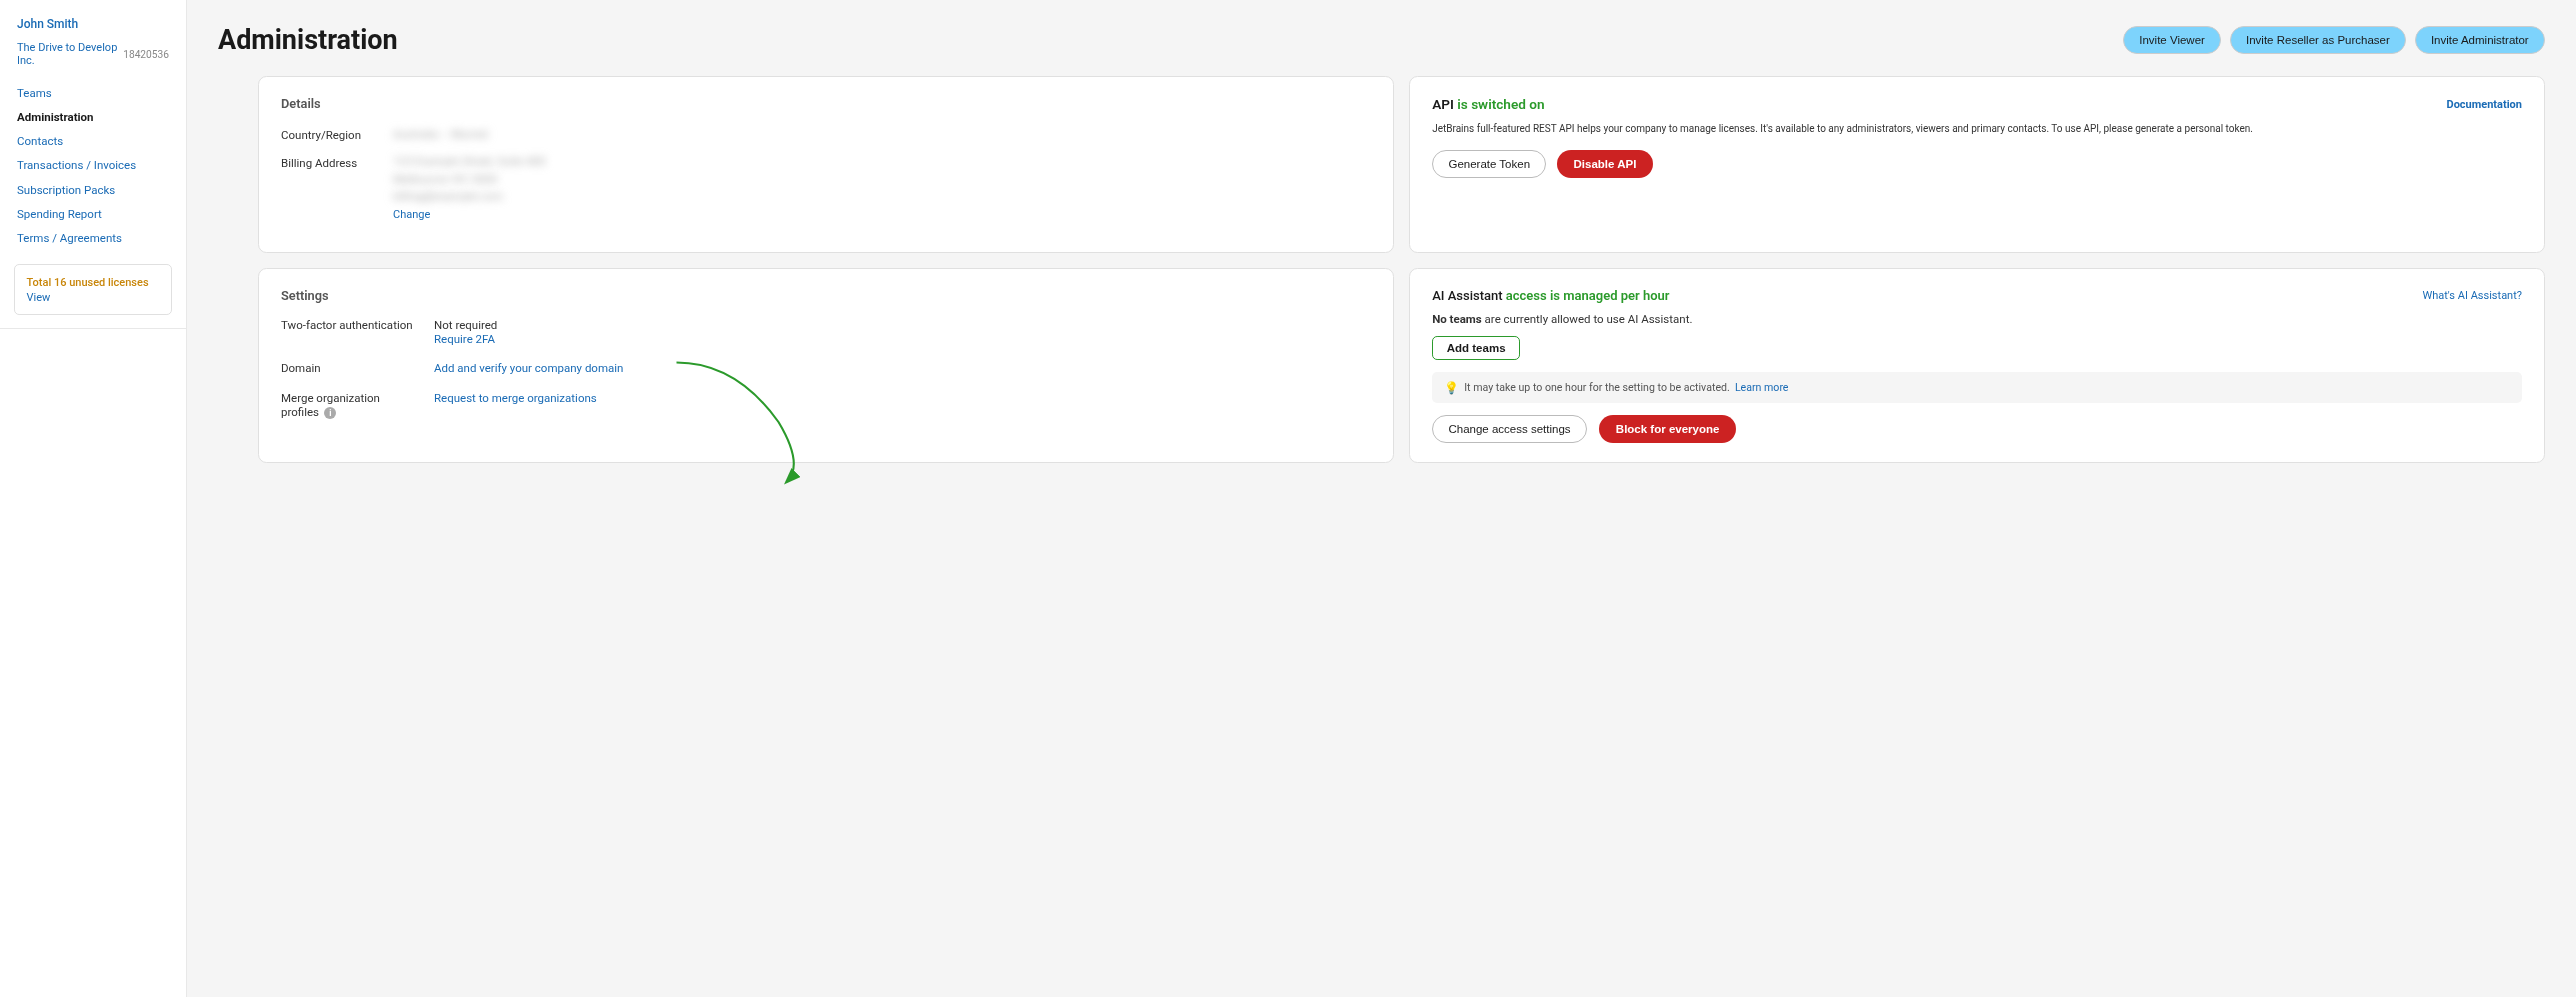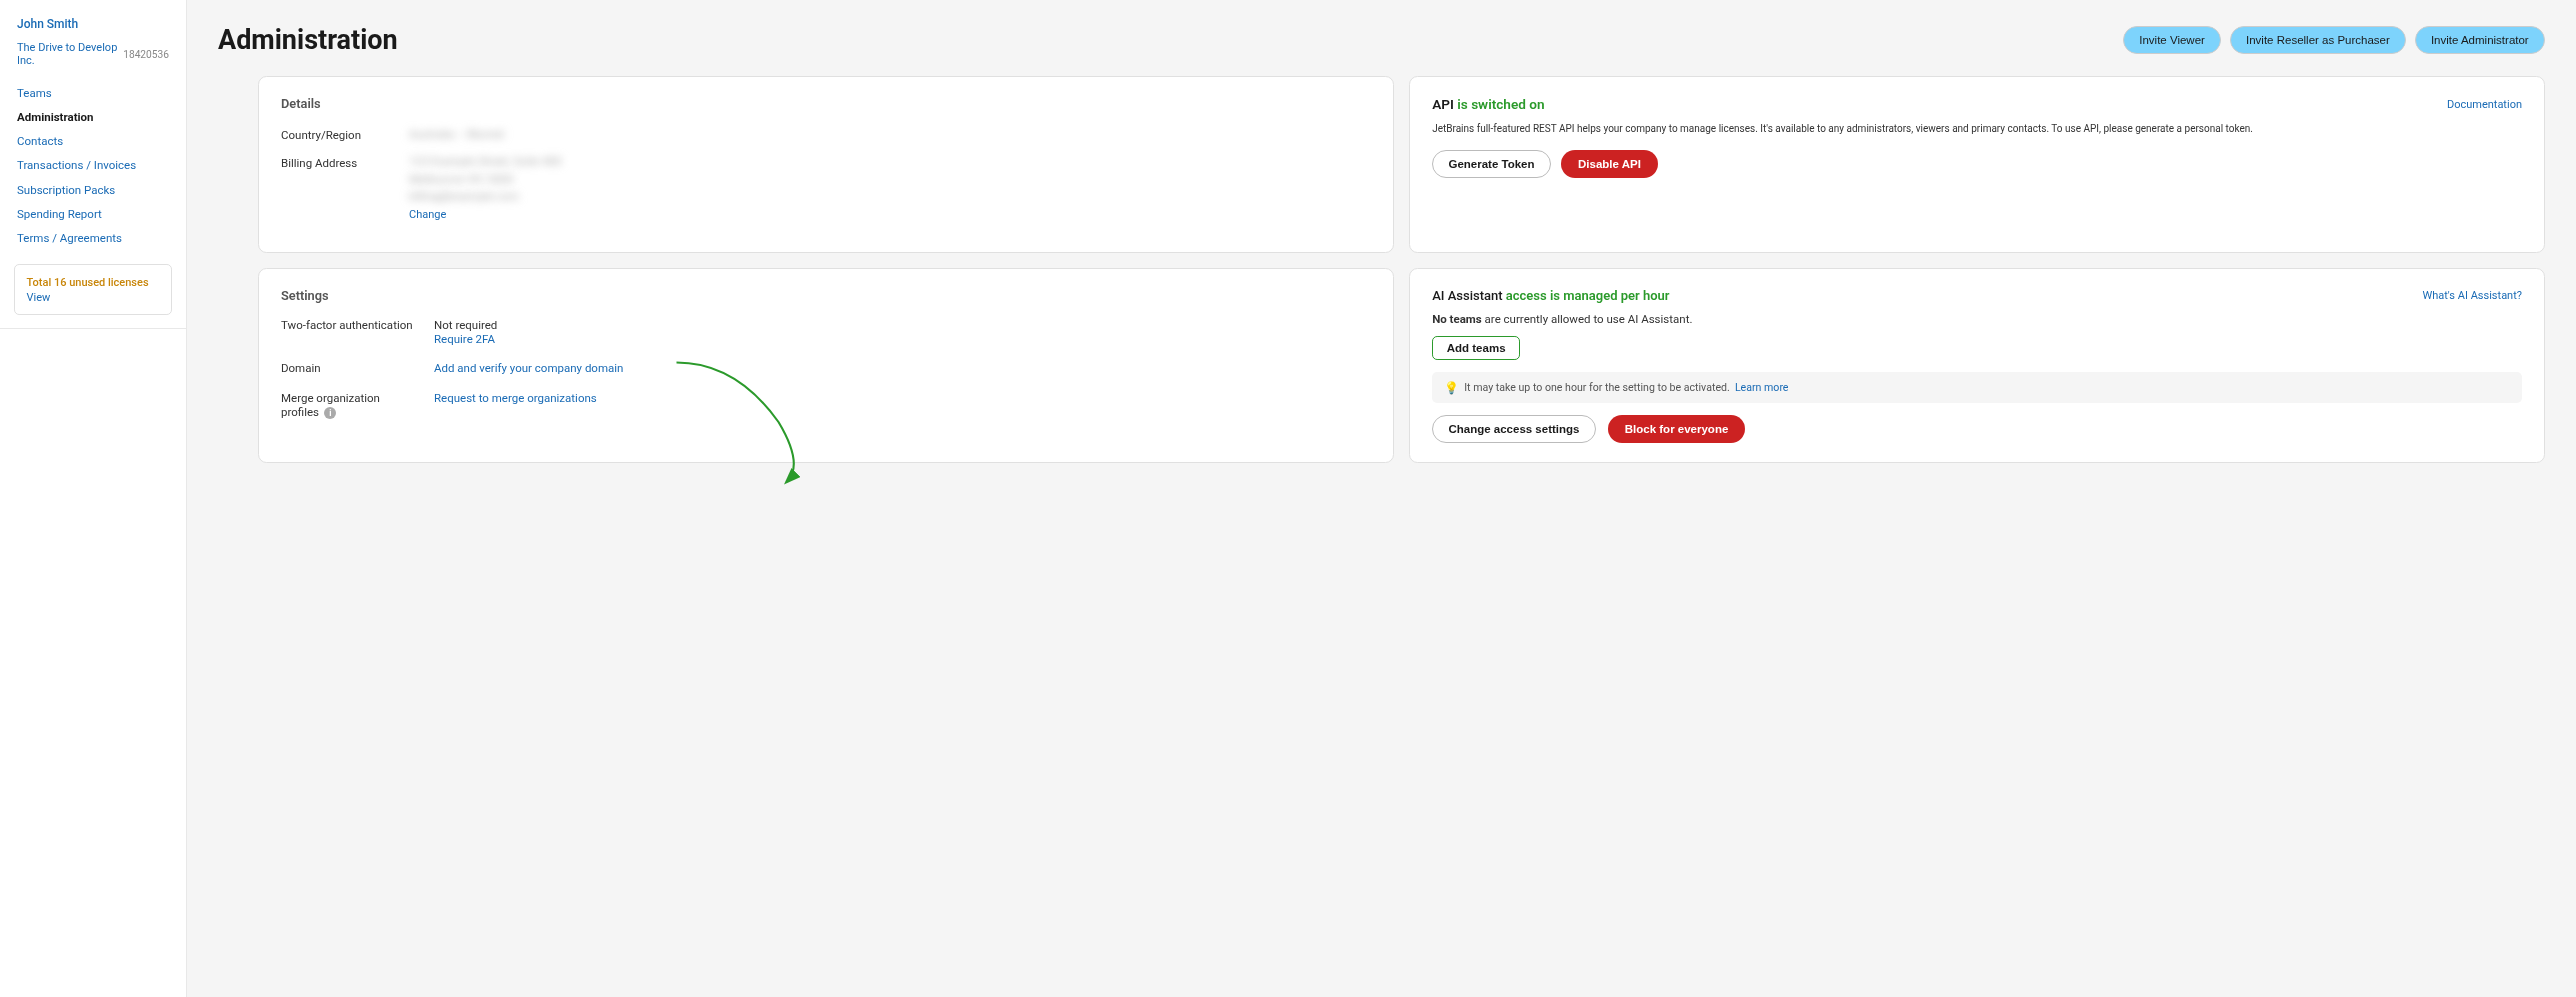--- a/index.html
+++ b/index.html
@@ -137,21 +137,21 @@
     }
     .card-title {
       font-size: 12.8px;
       font-weight: 600;
       color: #555;
       margin-bottom: 15.3px;
     }
     
     .details-row {
       display: flex;
-      gap: 17px;
+      gap: 1px;
       margin-bottom: 12px;
       align-items: flex-start;
     }
     .details-label {
       width: 111px;
       min-width: 111px;
       font-size: 11.5px;
       color: #333;
       padding-top: 1.7px;
     }
@@ -181,39 +181,40 @@
       color: #1a1a1a;
     }
     .api-status-on {
       color: #2b9a2b;
       font-weight: 600;
     }
     .api-doc-link {
       color: #1a6bb5;
       font-size: 11px;
       cursor: pointer;
+      font-weight: bold;
     }
     .api-desc {
       font-size: 10px;
       color: #333;
       line-height: 1.55;
       margin-bottom: 14px;
     }
     .api-buttons {
       display: flex;
       gap: 10.2px;
     }
     .btn-generate {
       background: #fff;
       border: 0.9px solid #bbb;
       border-radius: 17px;
       padding: 6.8px 15.3px;
       font-size: 11.5px;
       cursor: pointer;
-      font-weight: 700;
+      font-weight: 400;
       color: #1a1a1a;
     }
     
     .settings-row {
       display: flex;
       gap: 17px;
       margin-bottom: 15.3px;
       align-items: flex-start;
     }
     .settings-label {

